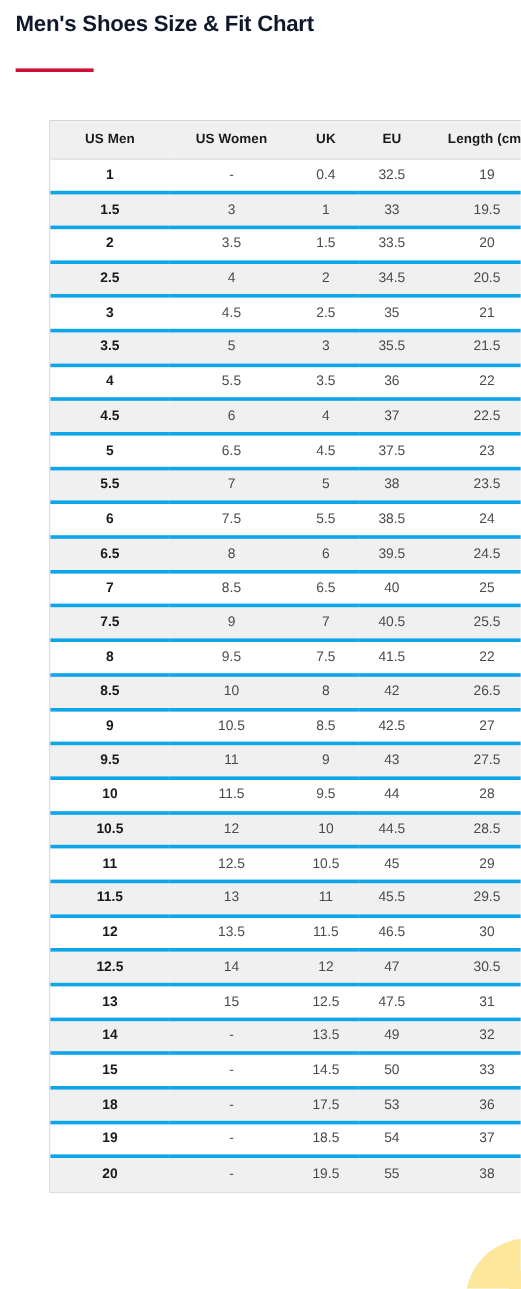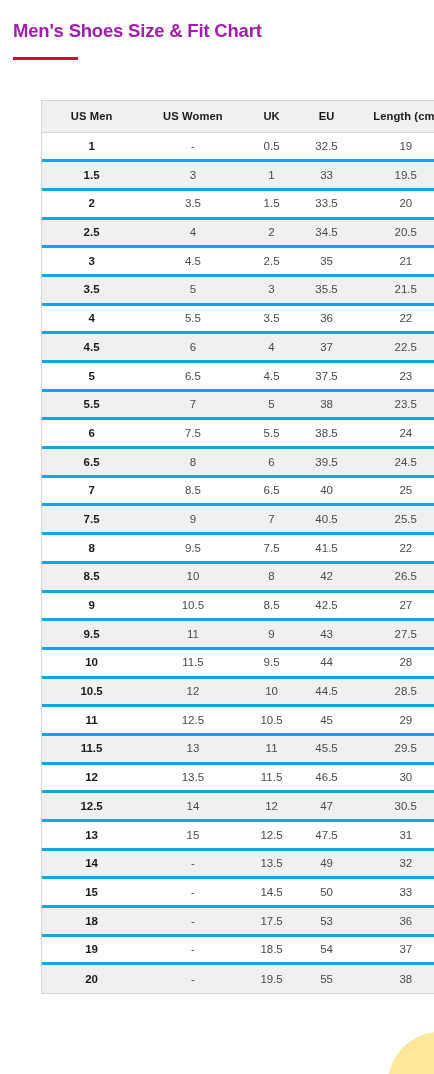--- a/index.html
+++ b/index.html
@@ -17,24 +17,24 @@
     width: 434px;
     height: 1074px;
     background: #ffffff;
     overflow: hidden;
   }
 
   
   .page-title {
     position: absolute;
     left: 13px;
-    top: 20px;
+    top: 9px;
     font-size: 18.5px;
     font-weight: bold;
-    color: #a21caf;
+    color: #0f172a;
     letter-spacing: -0.2px;
     white-space: nowrap;
   }
 
   
   .accent-bar {
     position: absolute;
     left: 13px;
     top: 57px;
     width: 65px;
@@ -140,21 +140,21 @@
             <th>US Women</th>
             <th>UK</th>
             <th>EU</th>
             <th>Length (cm)</th>
           </tr>
       </thead>
       <tbody id="table-body">
           <tr>
             <td class="col-us-men">1</td>
             <td class="empty-cell">-</td>
-            <td>0.5</td>
+            <td>0.4</td>
             <td>32.5</td>
             <td>19</td>
           </tr>
           <tr class="alt">
             <td class="col-us-men">1.5</td>
             <td>3</td>
             <td>1</td>
             <td>33</td>
             <td>19.5</td>
           </tr>

